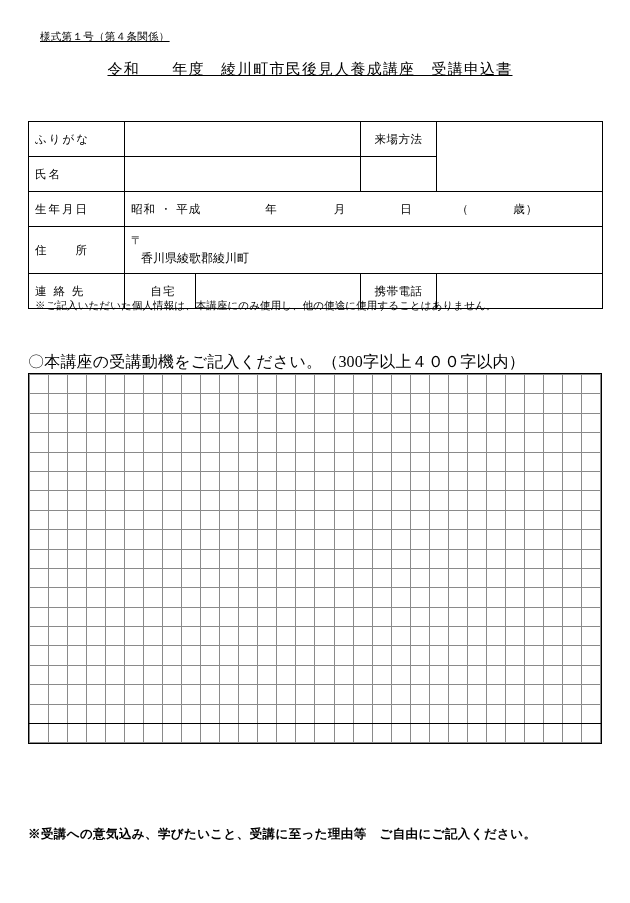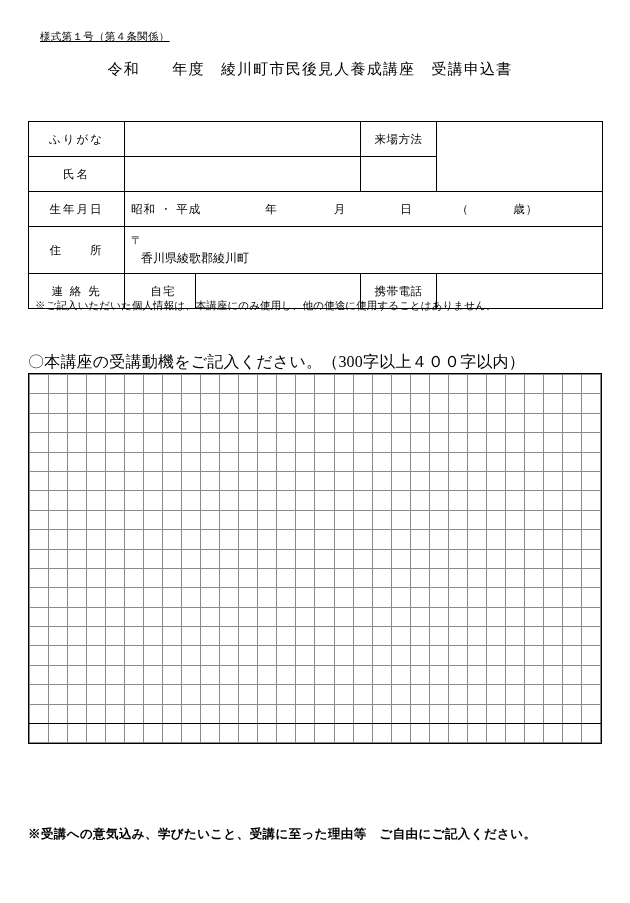--- a/index.html
+++ b/index.html
@@ -34,40 +34,41 @@
   }
   .doc-title {
     position: absolute;
     left: 0;
     top: 60px;
     width: 620px;
     text-align: center;
     font-size: 15px;
     letter-spacing: 1.2px;
     white-space: nowrap;
+    text-decoration: underline;
   }
 
   
   .applicant-table {
     position: absolute;
     left: 28px;
     top: 121px;
     width: 574px;
     border-collapse: collapse;
     table-layout: fixed;
     font-size: 11.5px;
   }
   .applicant-table td {
     border: 1px solid #000000;
     height: 34px;
     padding: 0 6px;
     vertical-align: middle;
   }
   .lbl {
-    text-align: center;
+    text-align: left;
     letter-spacing: 2px;
     white-space: nowrap;
   }
   .lbl-wide {
     text-align: center;
     letter-spacing: 0.5px;
     white-space: nowrap;
   }
   .cell-blank { }
   .dob-line {

